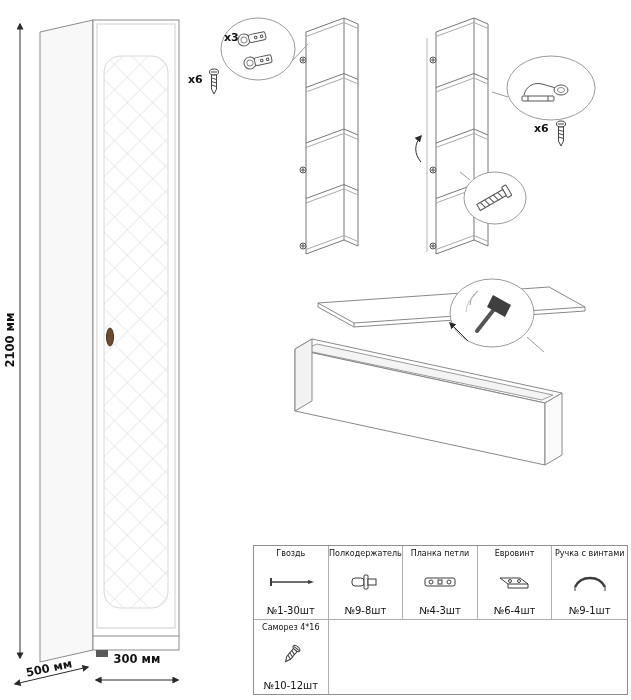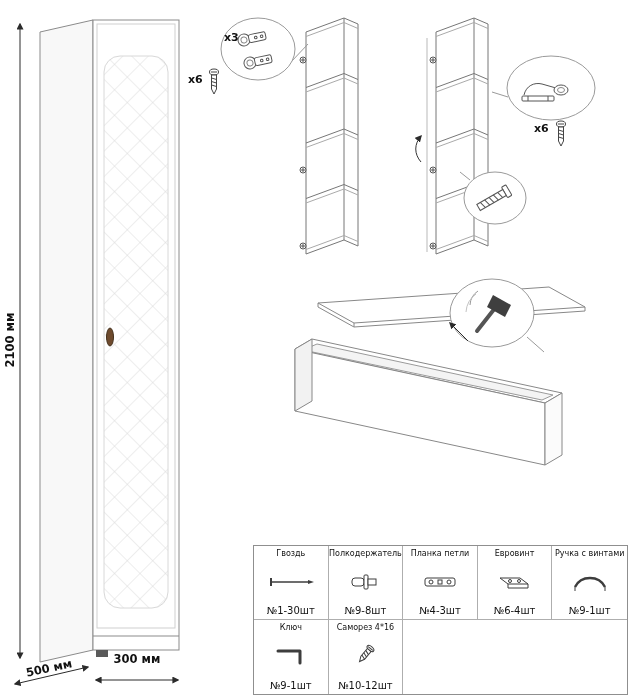--- a/index.html
+++ b/index.html
@@ -215,27 +215,20 @@
     <div class="cell">
       <div class="cell-name">Ручка с винтами</div>
       <svg class="cell-icon" width="54" height="26" viewBox="0 0 54 26">
         <path d="M12,18 C18,6 36,6 42,18" fill="none" stroke="#3d3d3d" stroke-width="2.5"></path>
         <line x1="12" y1="18" x2="12" y2="22" stroke="#3d3d3d"></line>
         <line x1="42" y1="18" x2="42" y2="22" stroke="#3d3d3d"></line>
       </svg>
       <div class="cell-qty">№9-1шт</div>
     </div>
 
-    <div class="cell">
-      <div class="cell-name">Ключ</div>
-      <svg class="cell-icon" width="54" height="26" viewBox="0 0 54 26">
-        <path d="M14,8 H36 V20" fill="none" stroke="#3d3d3d" stroke-width="3" stroke-linecap="round" stroke-linejoin="round"></path>
-      </svg>
-      <div class="cell-qty">№9-1шт</div>
-    </div>
 
     <div class="cell">
       <div class="cell-name">Саморез 4*16</div>
       <svg class="cell-icon" width="54" height="26" viewBox="0 0 54 26">
         <g transform="rotate(40 27 12)" stroke="#3d3d3d" fill="#fff">
           <ellipse cx="27" cy="3.5" rx="4" ry="2.2"></ellipse>
           <line x1="24" y1="3.5" x2="30" y2="3.5"></line>
           <path d="M24.6,5.5 L24.6,15.5 L27,20.5 L29.4,15.5 L29.4,5.5 Z"></path>
           <path d="M24.6,8 l4.8,1.5 M24.6,11 l4.8,1.5 M24.6,14 l4.8,1.5" fill="none"></path>
         </g>

